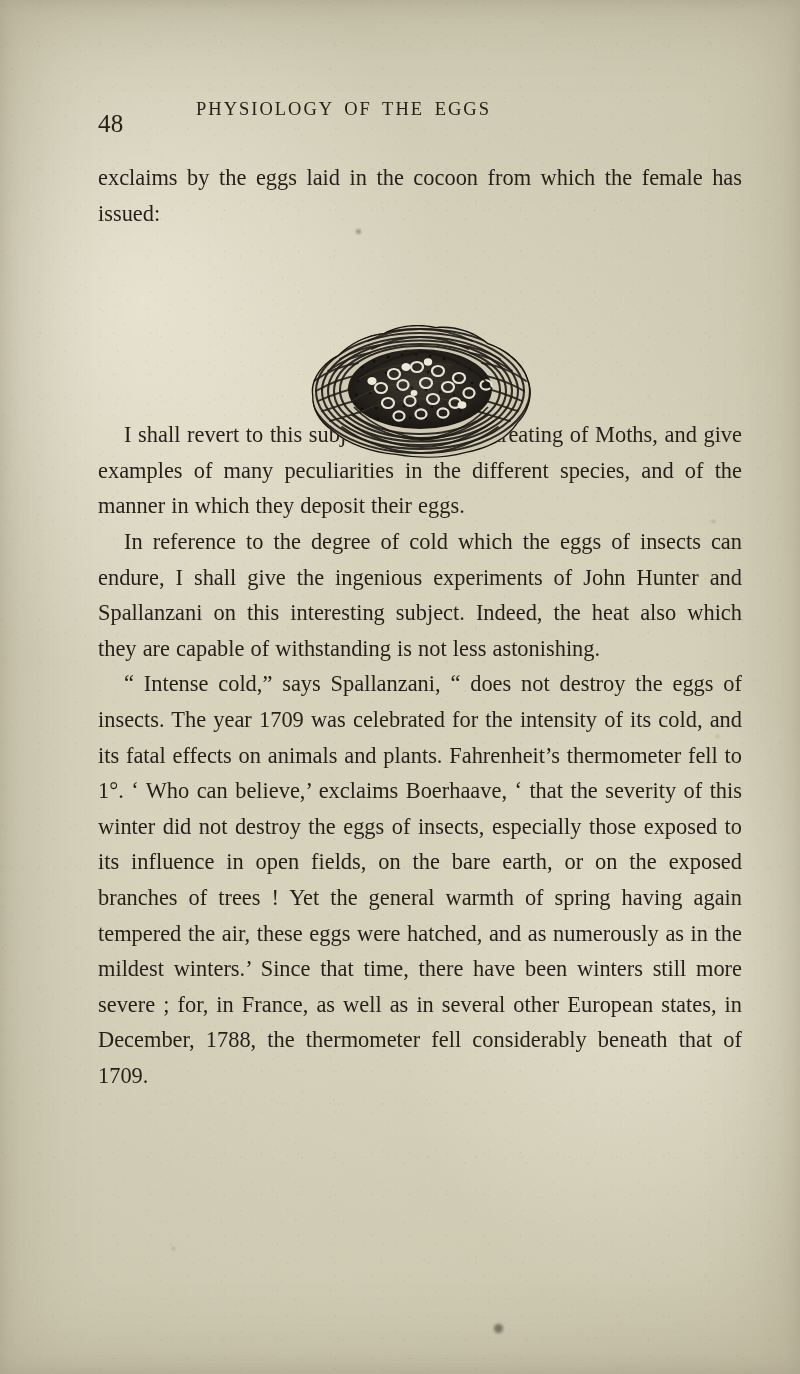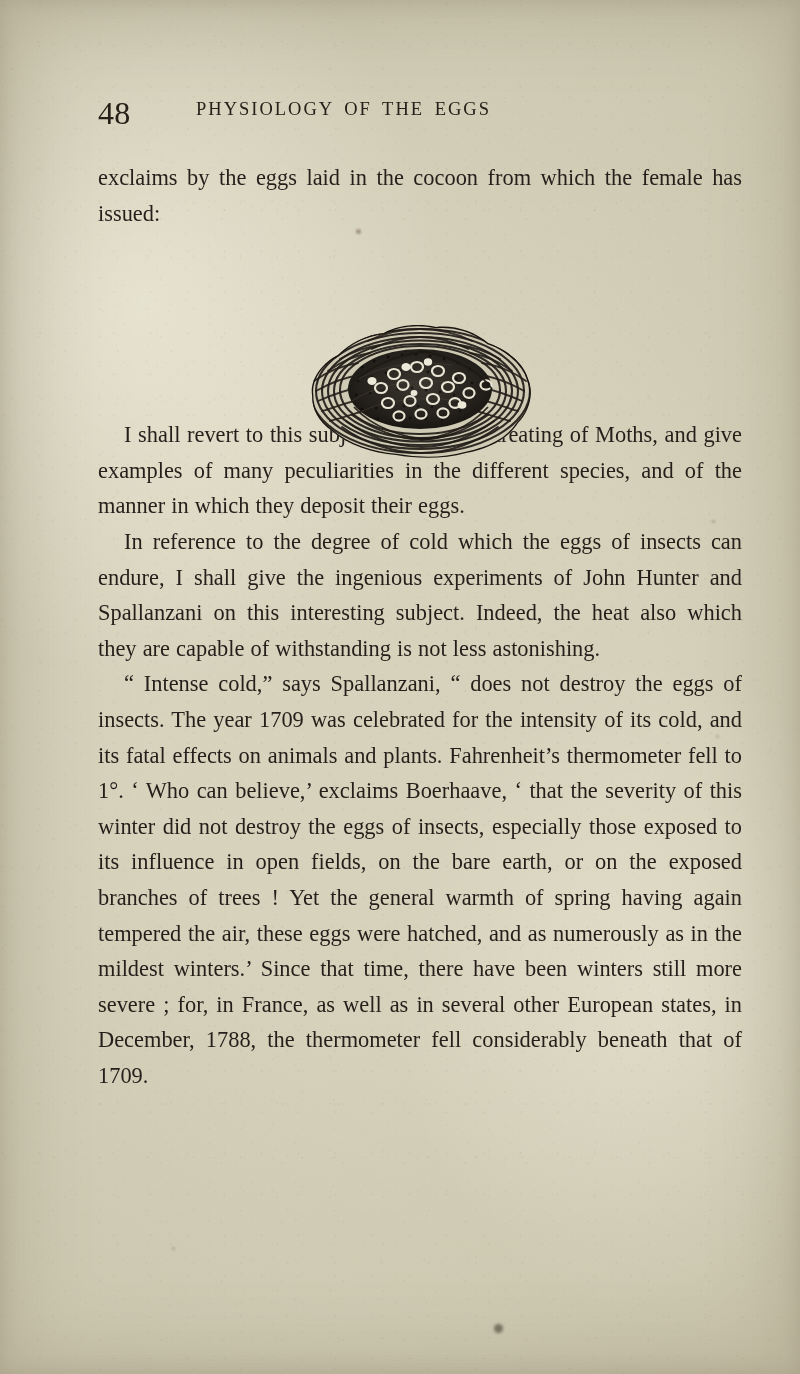--- a/index.html
+++ b/index.html
@@ -53,22 +53,22 @@
   .running-head {
     position: absolute;
     top: 94px;
     left: 98px;
     right: 60px;
     height: 30px;
   }
   .folio {
     position: absolute;
     left: 0;
-    top: 1px;
-    font-size: 32px;
+    top: 16px;
+    font-size: 25px;
     letter-spacing: 0.2px;
     color: #262019;
     text-align: right;
   }
   .head-title {
     position: absolute;
     left: 98px;
     top: 5px;
     font-size: 18.5px;
     letter-spacing: 2.0px;

